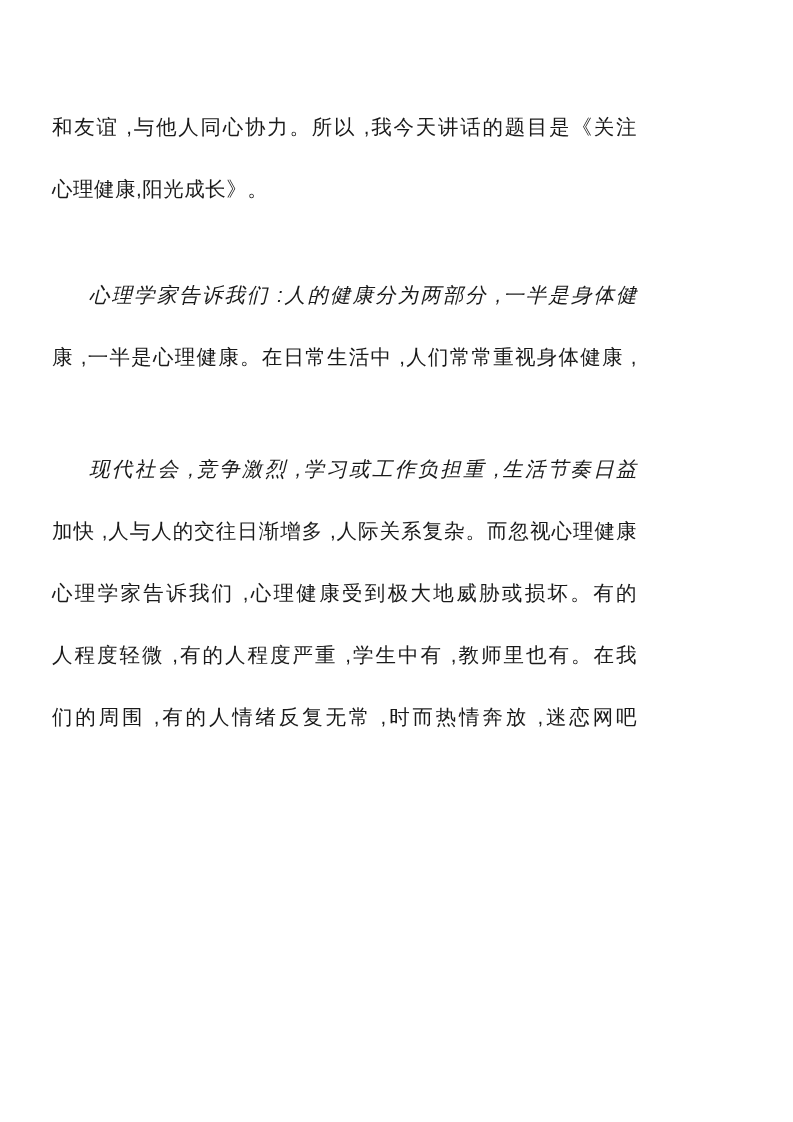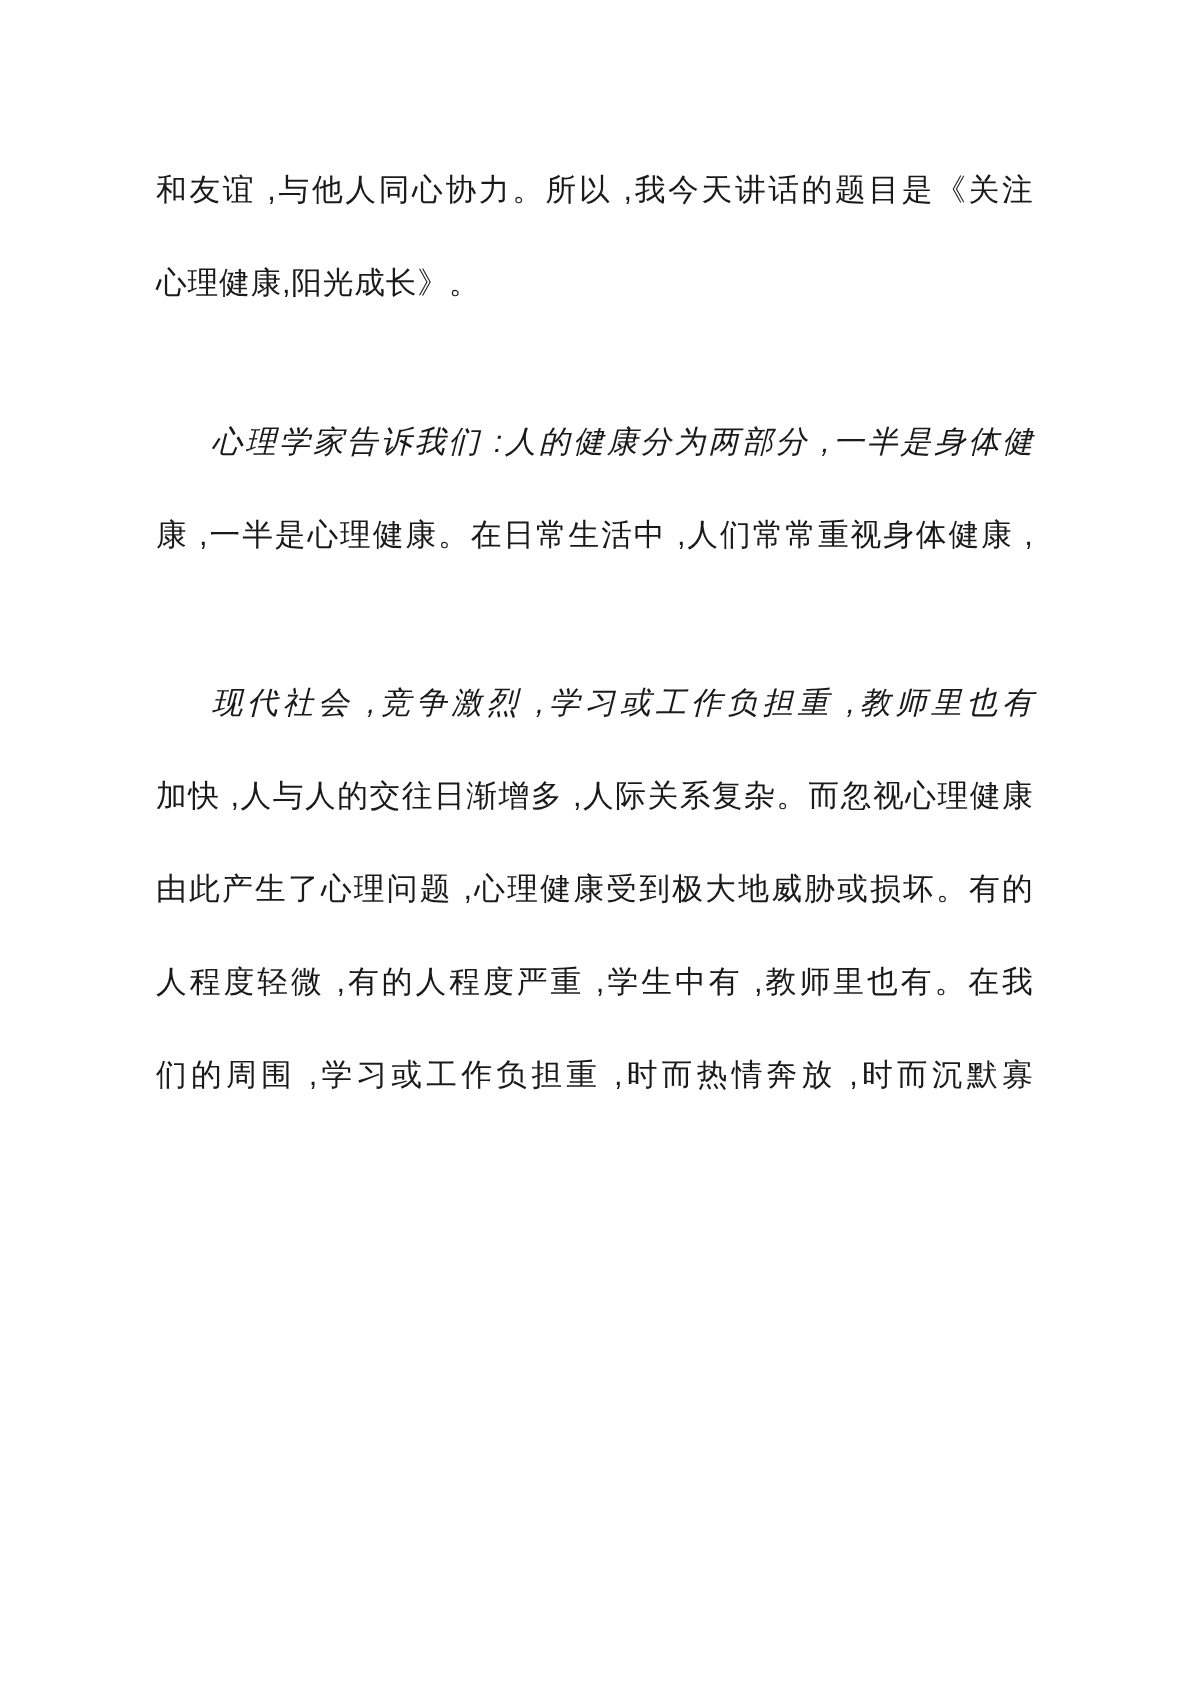--- a/index.html
+++ b/index.html
@@ -6,21 +6,21 @@
     margin: 0;
     padding: 0;
     background: #ffffff;
   }
   .page {
     position: relative;
     box-sizing: border-box;
     width: 705px;
     height: 1122px;
     background: var(--page-bg, #ffffff);
-    padding: 96px 95px 0 104px;
+    padding: 96px 95px 0 52px;
     overflow: hidden;
     font-family: "Liberation Sans", "DejaVu Sans", sans-serif;
     color: var(--text-color, #1a1a1a);
   }
   .para {
     margin: 0;
     padding: 0;
   }
   .para-gap-1 { margin-top: 44px; }
   .para-gap-2 { margin-top: 50px; }
@@ -52,20 +52,20 @@
     <div class="line full">和友谊 ,与他人同心协力。所以 ,我今天讲话的题目是《关注</div>
     <div class="line short">心理健康,阳光成长》。</div>
   </div>
 
   <div class="para para-gap-1">
     <div class="line full indent">心理学家告诉我们 :人的健康分为两部分 ,一半是身体健</div>
     <div class="line full">康 ,一半是心理健康。在日常生活中 ,人们常常重视身体健康 ,</div>
   </div>
 
   <div class="para para-gap-2">
-    <div class="line full indent">现代社会 ,竞争激烈 ,学习或工作负担重 ,教师里也有</div>
+    <div class="line full indent">现代社会 ,竞争激烈 ,学习或工作负担重 ,生活节奏日益</div>
     <div class="line full">加快 ,人与人的交往日渐增多 ,人际关系复杂。而忽视心理健康</div>
-    <div class="line full">由此产生了心理问题 ,心理健康受到极大地威胁或损坏。有的</div>
+    <div class="line full">心理学家告诉我们 ,心理健康受到极大地威胁或损坏。有的</div>
     <div class="line full">人程度轻微 ,有的人程度严重 ,学生中有 ,教师里也有。在我</div>
-    <div class="line full">们的周围 ,学习或工作负担重 ,时而热情奔放 ,时而沉默寡</div>
+    <div class="line full">们的周围 ,有的人情绪反复无常 ,时而热情奔放 ,迷恋网吧</div>
   </div>
 
 </div>
 
 </body></html>

